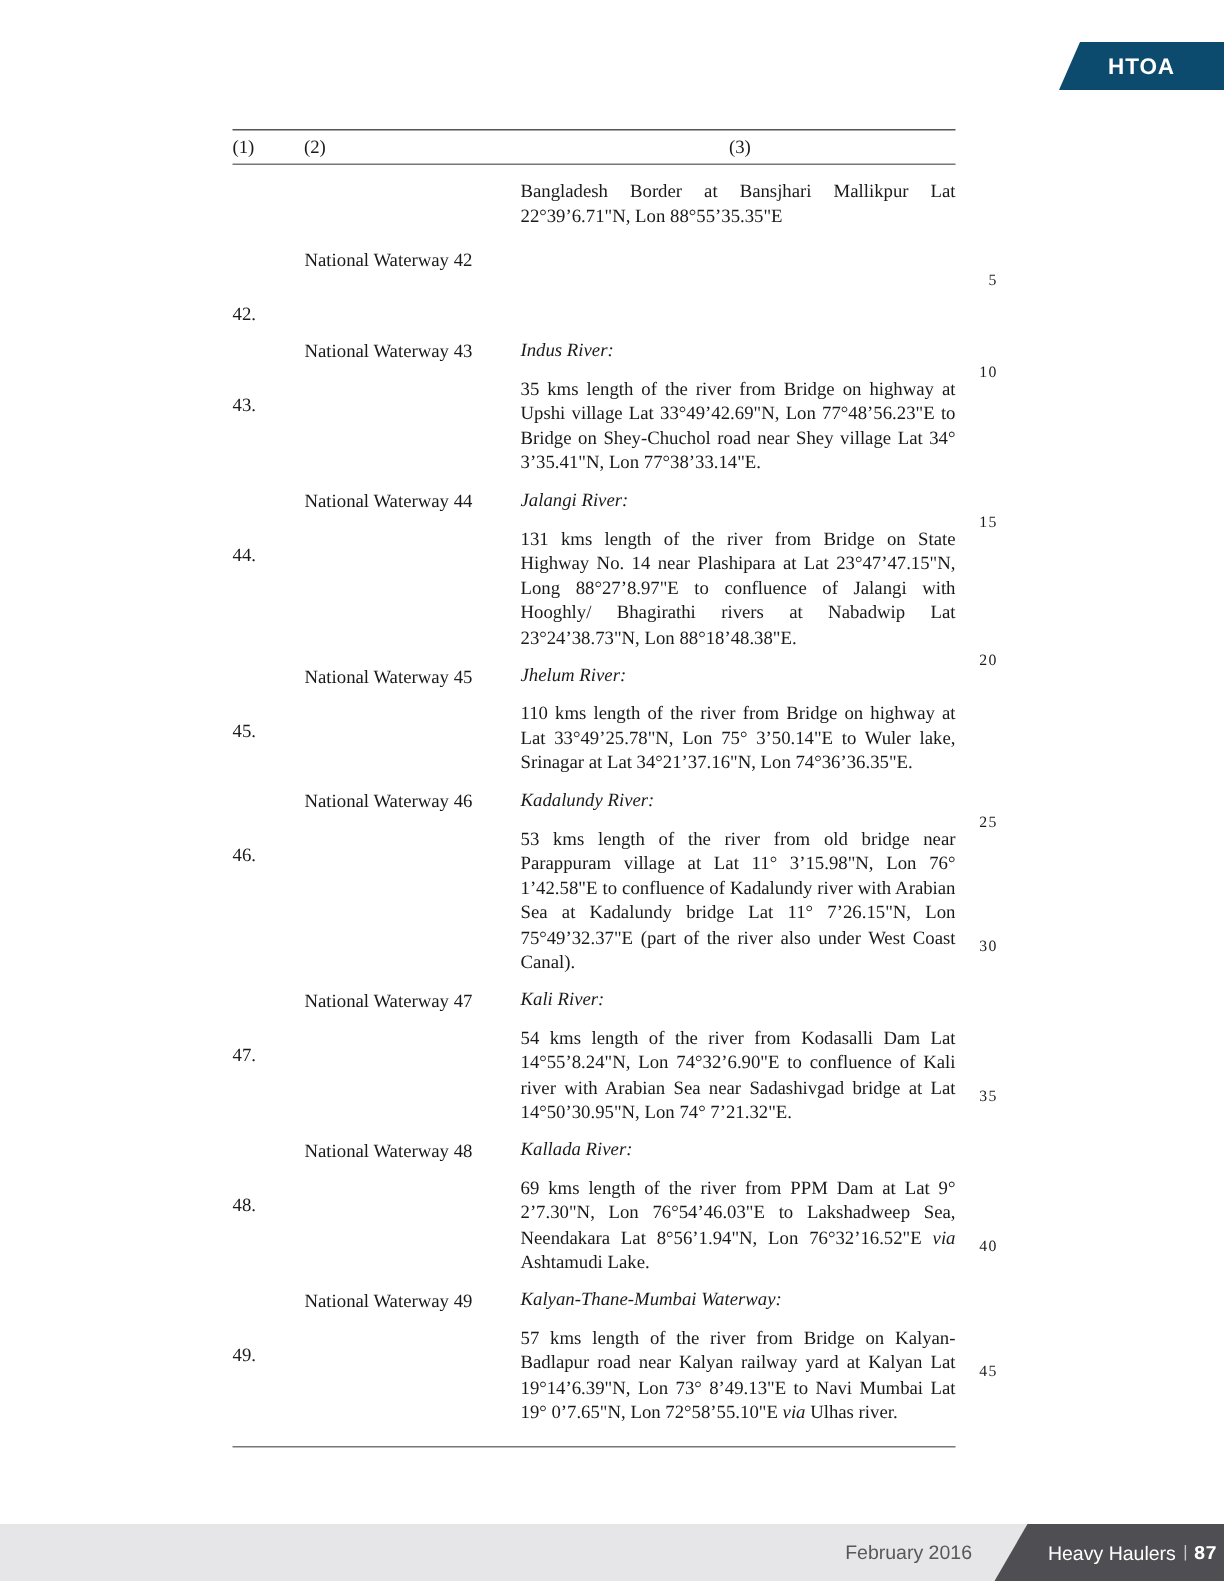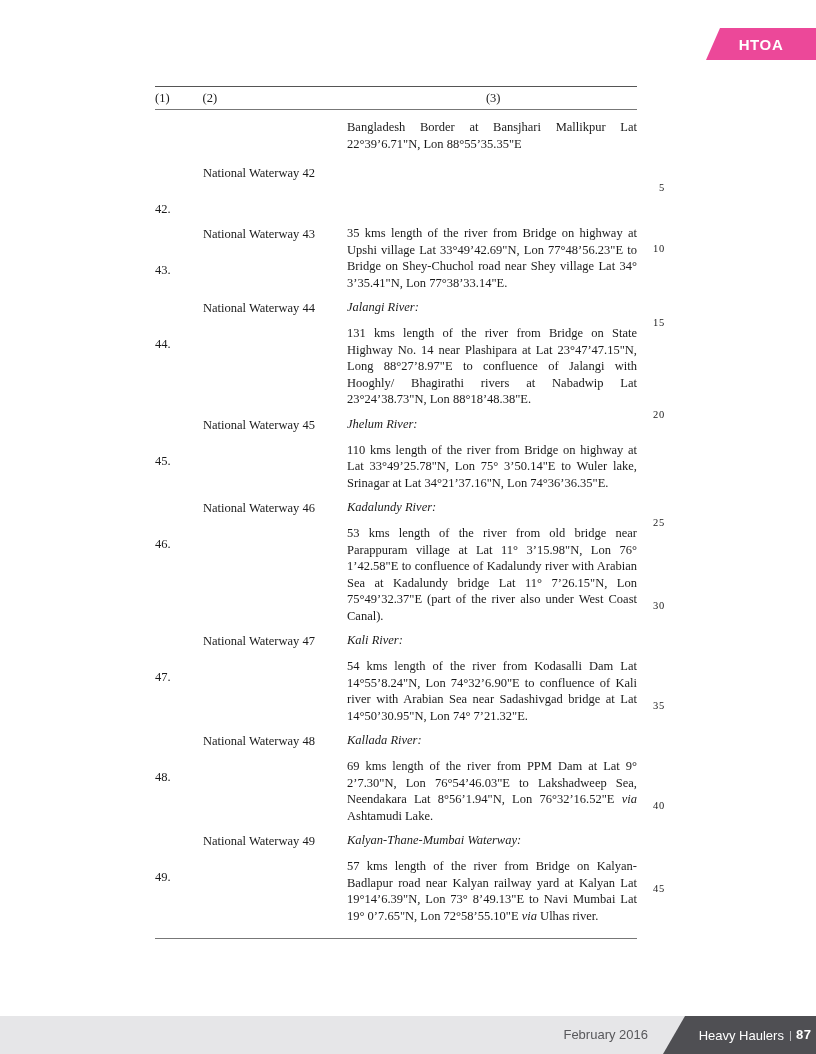--- a/index.html
+++ b/index.html
@@ -16,21 +16,21 @@
     overflow: hidden;
   }
 
   
   #header-tab {
     position: absolute;
     top: 28px;
     right: 0;
     width: 110px;
     height: 32px;
-    background: #ec4899;
+    background: #0c4a6e;
     -webkit-clip-path: polygon(14px 0, 100% 0, 100% 100%, 0 100%);
     clip-path: polygon(14px 0, 100% 0, 100% 100%, 0 100%);
     display: flex;
     align-items: center;
     justify-content: center;
   }
   #header-tab .tab-label {
     font-family: "Liberation Sans", sans-serif;
     font-weight: bold;
     font-size: 15px;
@@ -211,20 +211,21 @@
     <div class="col-name">National Waterway 42</div>
     <div class="linenums">
       <span class="linenum" style="top:26px">5</span>
     </div>
   </div>
 
   <div class="entry">
     <div class="col-num">43.</div>
     <div class="col-name">National Waterway 43</div>
     <div class="col-desc">
+      <div class="desc-title">Indus River:</div>
       <div class="desc-body">35 kms length of the river from Bridge on highway at Upshi village Lat 33°49’42.69"N, Lon 77°48’56.23"E to Bridge on Shey-Chuchol road near Shey village Lat 34° 3’35.41"N, Lon 77°38’33.14"E.</div>
     </div>
     <div class="linenums">
       <span class="linenum" style="top:26px">10</span>
     </div>
   </div>
 
   <div class="entry">
     <div class="col-num">44.</div>
     <div class="col-name">National Waterway 44</div>

